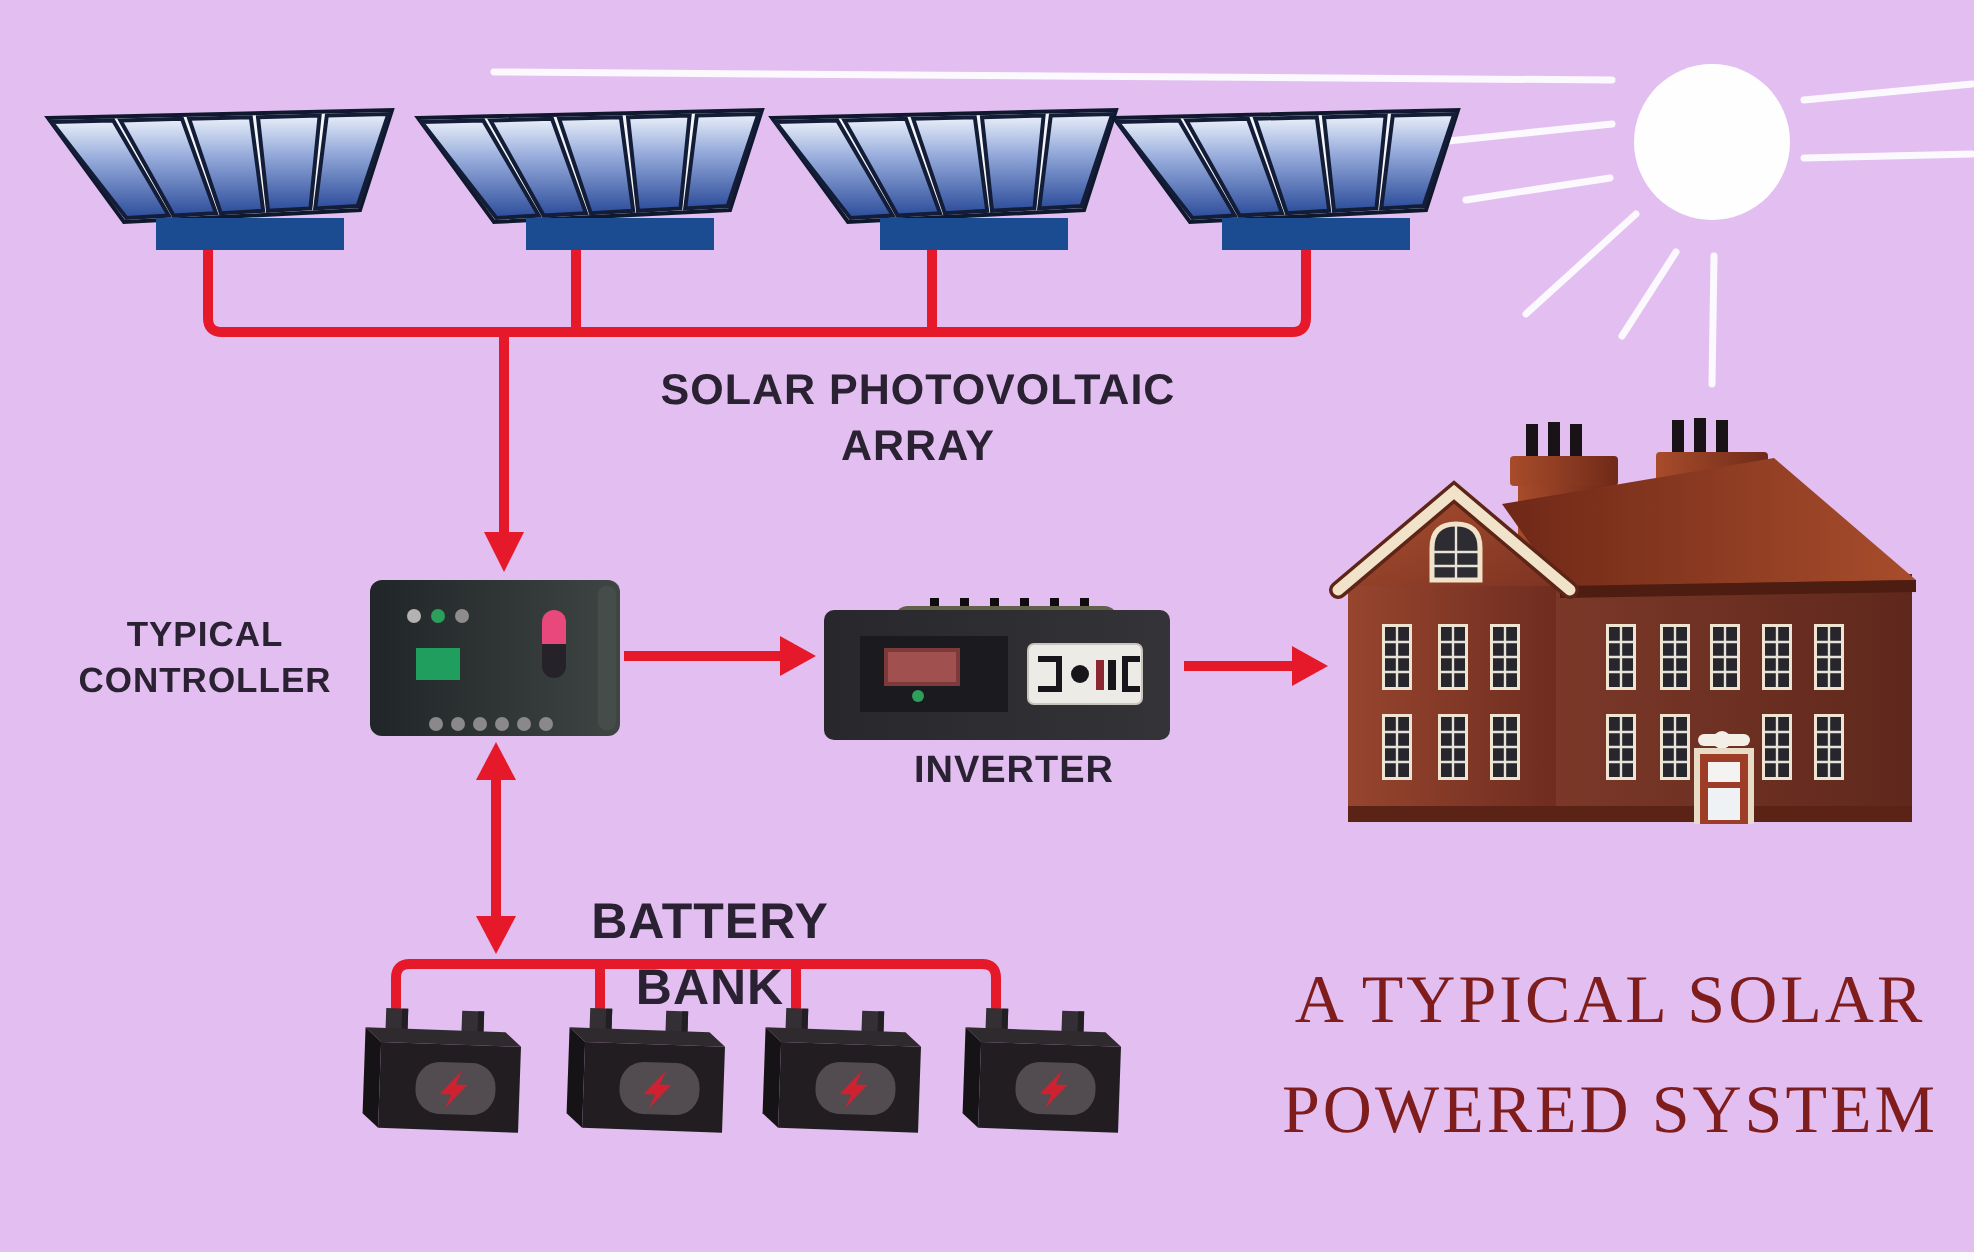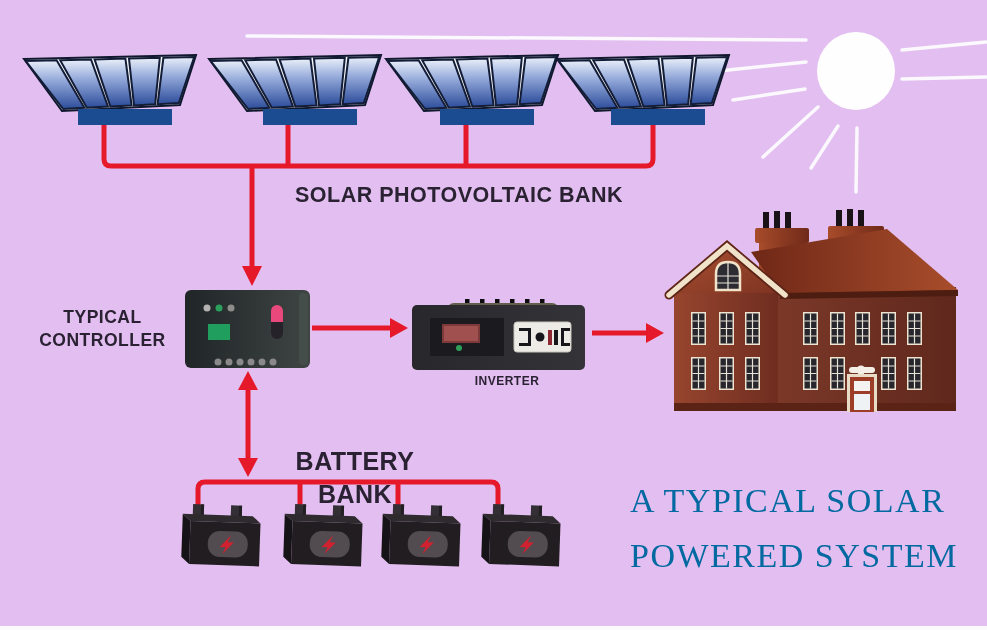--- a/index.html
+++ b/index.html
@@ -8,24 +8,24 @@
     background:#e3bef0;
     font-family:"Liberation Sans", sans-serif;
   }
   .stage svg{position:absolute;left:0;top:0;}
   .label{
     position:absolute;text-align:center;color:#2a2233;
     font-weight:bold;line-height:1.3;letter-spacing:0.5px;
   }
   .lbl-array{left:293px;top:182px;width:332px;font-size:21.5px;}
   .lbl-ctrl{left:25px;top:306px;width:155px;font-size:17.5px;}
-  .lbl-inv{left:444px;top:374px;width:126px;font-size:12px;}
+  .lbl-inv{left:444px;top:374px;width:126px;font-size:19px;}
   .lbl-bat{left:270px;top:445px;width:170px;font-size:25px;}
   .title{
-    position:absolute;color:#0369a1;
+    position:absolute;text-align:center;color:#7f1d1d;
     font-family:"Liberation Serif", serif;font-weight:normal;
     font-size:34px;letter-spacing:1.5px;
   }
   .title-1{left:630px;top:482px;width:350px;}
   .title-2{left:630px;top:537px;width:350px;}
   .bottom-strip{
     position:absolute;left:0;bottom:0;width:987px;height:4px;background:#fbfbfd;
   }
 </style>
 </head>
@@ -249,21 +249,21 @@
   </g>
 
   <g>
     <use href="#bat" x="178" y="505" transform="rotate(2 220 537)"></use>
     <use href="#bat" x="280" y="505" transform="rotate(2 322 537)"></use>
     <use href="#bat" x="378" y="505" transform="rotate(2 420 537)"></use>
     <use href="#bat" x="478" y="505" transform="rotate(2 520 537)"></use>
   </g>
 </svg>
 
-<div class="label lbl-array">SOLAR PHOTOVOLTAIC BANK</div>
+<div class="label lbl-array">SOLAR PHOTOVOLTAIC ARRAY</div>
 
 <div class="label lbl-ctrl">
   <div>TYPICAL</div>
   <div>CONTROLLER</div>
 </div>
 
 <div class="label lbl-inv">INVERTER</div>
 
 <div class="label lbl-bat">BATTERY BANK</div>
 

